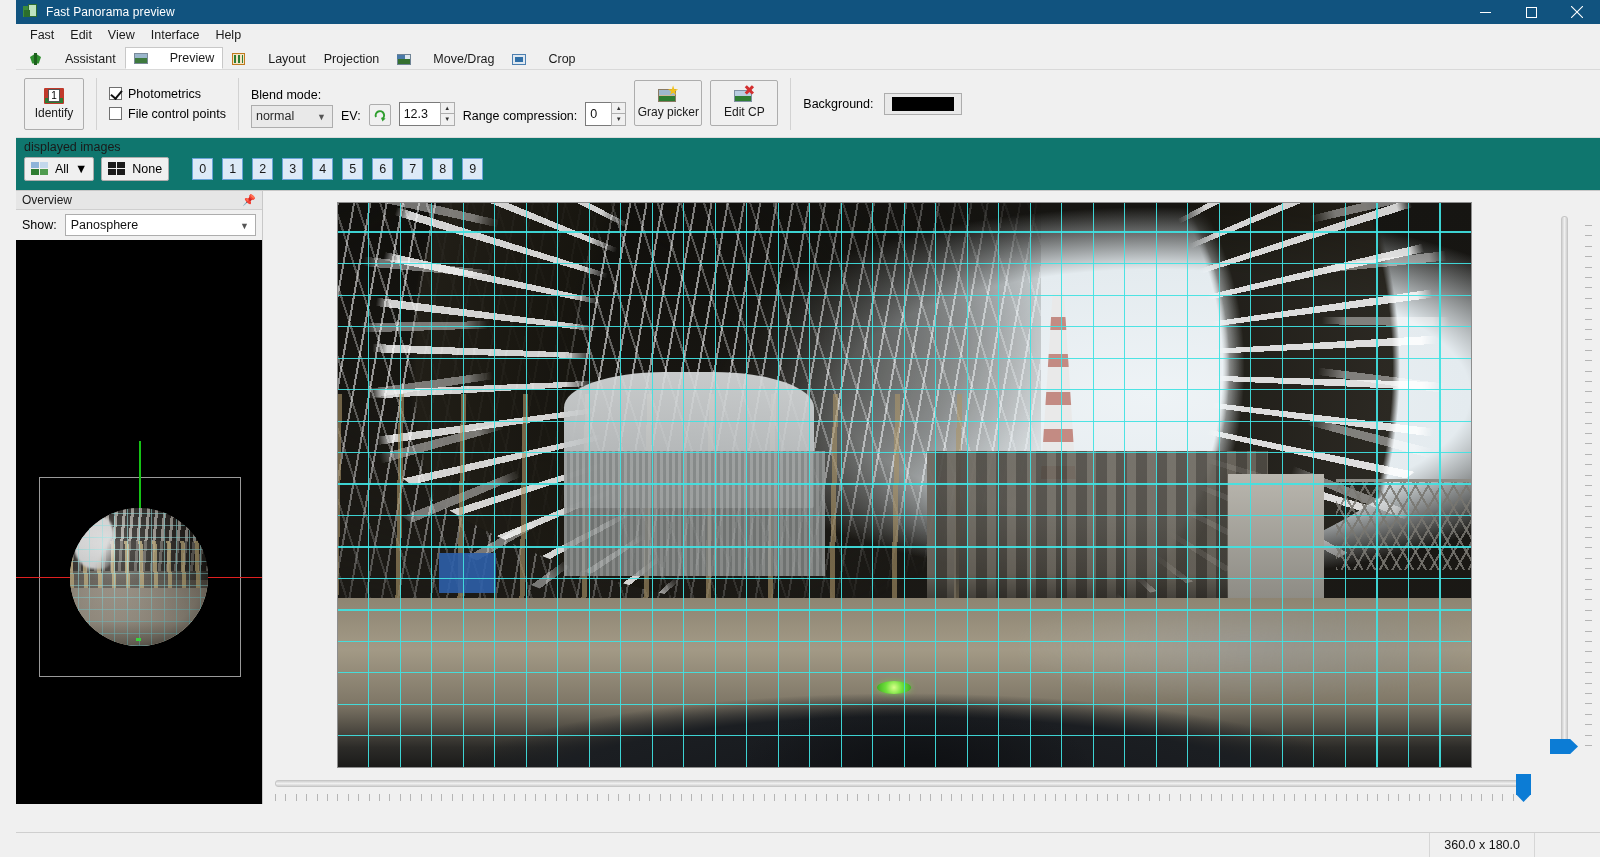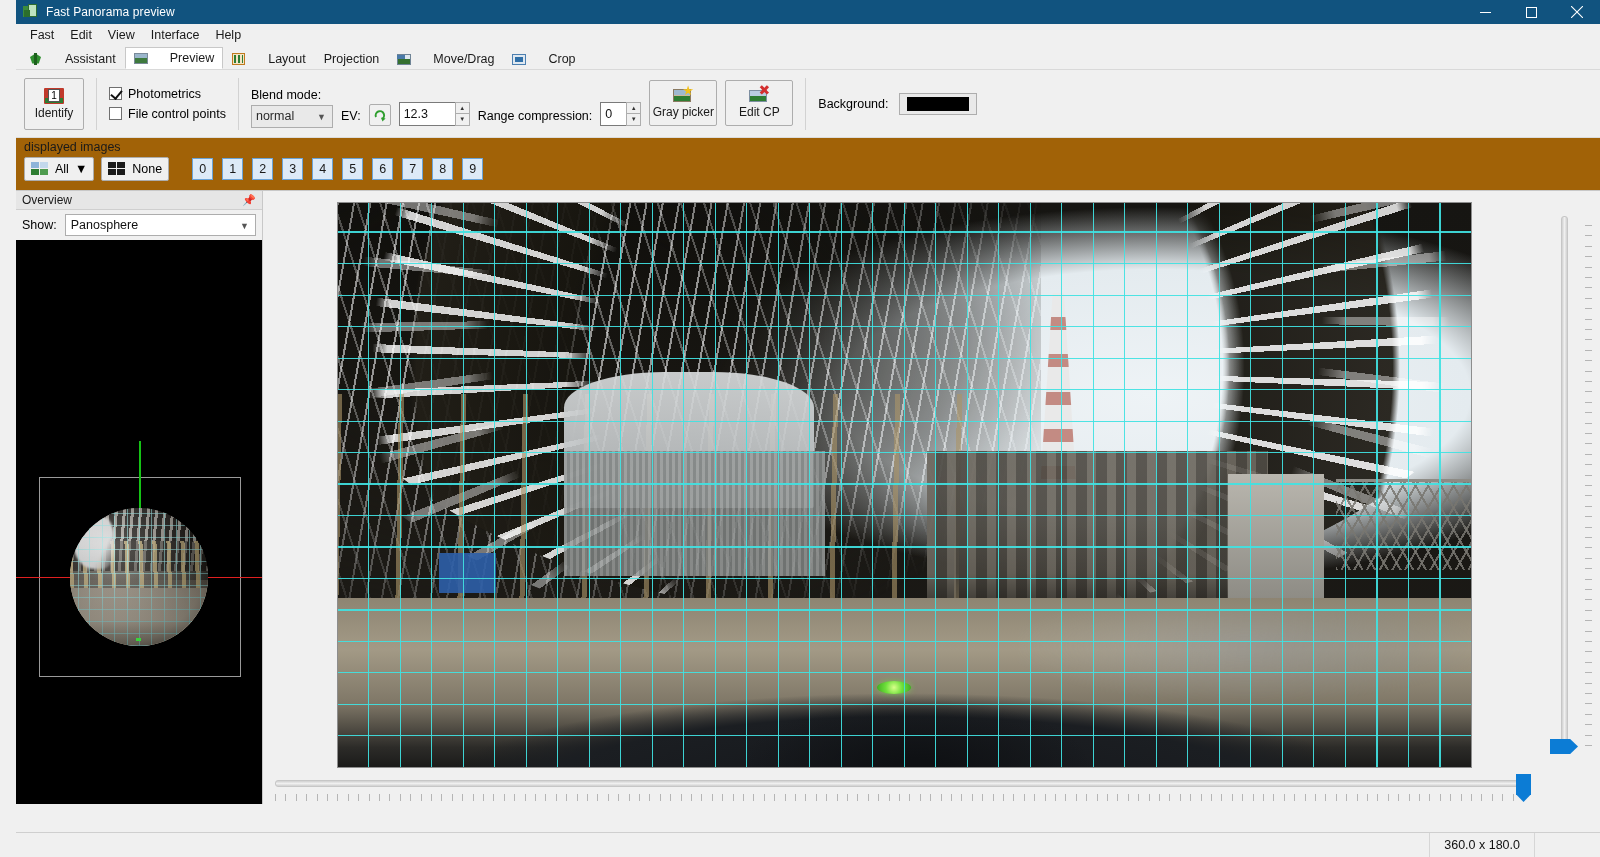--- a/index.html
+++ b/index.html
@@ -122,21 +122,21 @@
   .cp-ic{ width:20px;height:16px;position:relative; }
   .cp-ic .land{position:absolute;left:0;top:3px;width:18px;height:12px;background:#b9cde0;border:1px solid #7d8fa1;}
   .cp-ic .grn{position:absolute;left:1px;top:9px;width:16px;height:5px;background:#2e7d32;}
   .cp-ic .red{position:absolute;right:-1px;top:-2px;color:#d32f2f;font-size:14px;line-height:10px;}
   .bg-label{ font-size:12.5px; margin-right:10px;}
   .bg-swatch{ width:78px;height:22px;border:1px solid #adadad;background:#e9e9e9;
     display:flex;align-items:center;justify-content:center;}
   .bg-swatch .inner{ width:62px;height:14px;background:#000; }
 
   
-  .dispbar{ flex:0 0 53px; padding:2px 0 0 8px; background:#a16207; border-bottom:1px solid #c8c8c8;}
+  .dispbar{ flex:0 0 53px; padding:2px 0 0 8px; background:#0f766e; border-bottom:1px solid #c8c8c8;}
   .dispbar .cap{ font-size:12.5px; color:#1a1a1a; margin-bottom:3px; }
   .dispbar .row{ display:flex; align-items:center; gap:3px; }
   .bigbtn{
     height:24px; padding:0 6px; display:flex; align-items:center; gap:6px;
     border:1px solid #adadad; background:#f0f0f0; font-size:12.5px; border-radius:2px;
   }
   .allic{ width:18px;height:15px; position:relative; flex:0 0 18px;}
   .allic i{position:absolute;width:8px;height:6px;display:block;}
   .allic i:nth-child(1){left:0;top:0;background:#8fb4d9;}
   .allic i:nth-child(2){left:9px;top:0;background:#c3d8ec;}
@@ -511,21 +511,21 @@
       <span class="ev-lbl">EV:</span>
 
       <div class="revert">
         <svg width="14" height="14" viewBox="0 0 14 14">
           <path d="M3 9 A4.2 4.2 0 1 1 8.6 11.2" fill="none" stroke="#2e9e2e" stroke-width="2"></path>
           <path d="M9.4 13.6 L12.6 10.6 L8.4 9.6 Z" fill="#2e9e2e"></path>
         </svg>
       </div>
 
       <div class="spin">
-        <input style="width: 56px;" value="12.3">
+        <input style="width: 41px;" value="12.3">
         <div class="arrows">
           <div>▲</div>
           <div>▼</div>
         </div>
       </div>
 
       <span class="ev-lbl">Range compression:</span>
 
       <div class="spin">
         <input style="width: 26px;" value="0">

